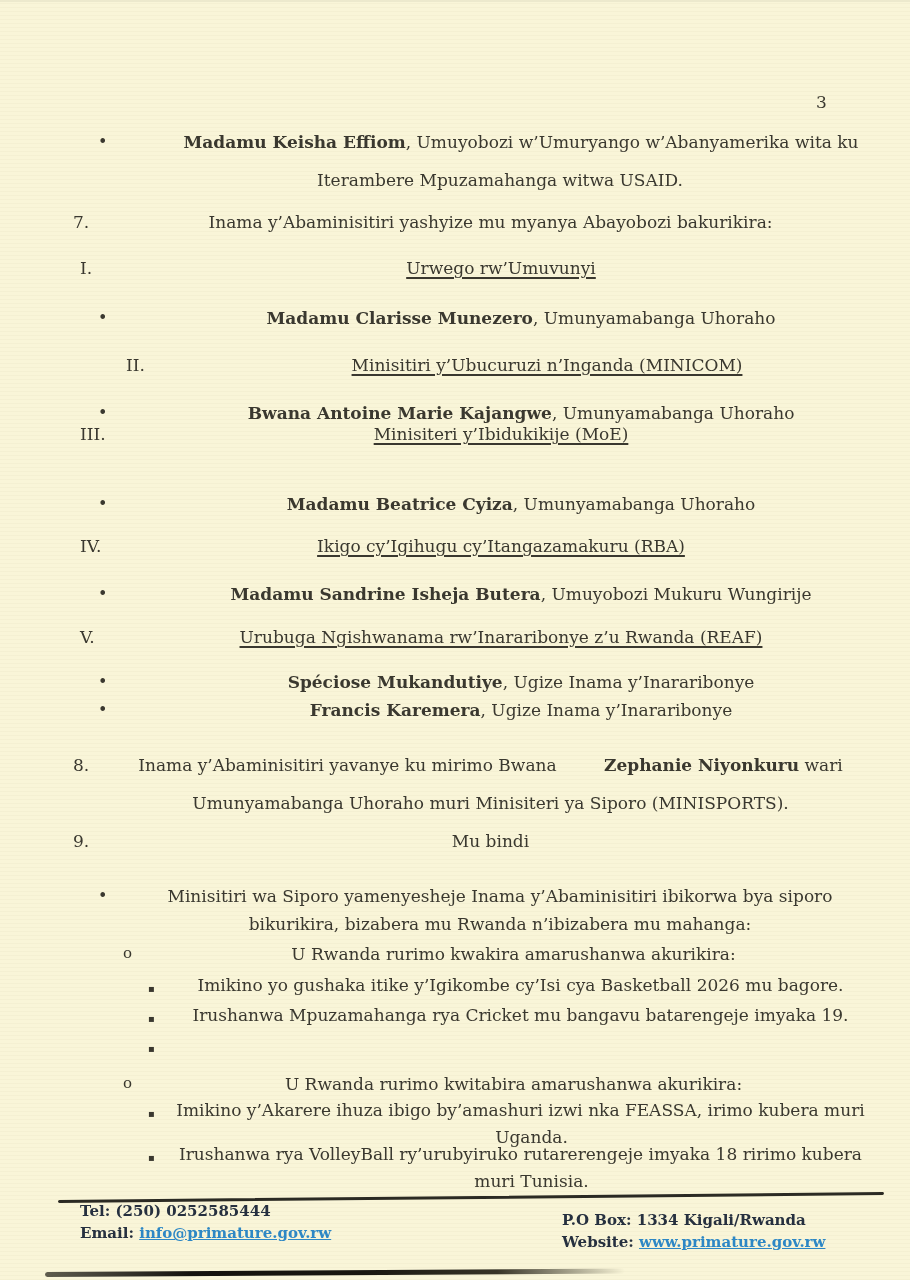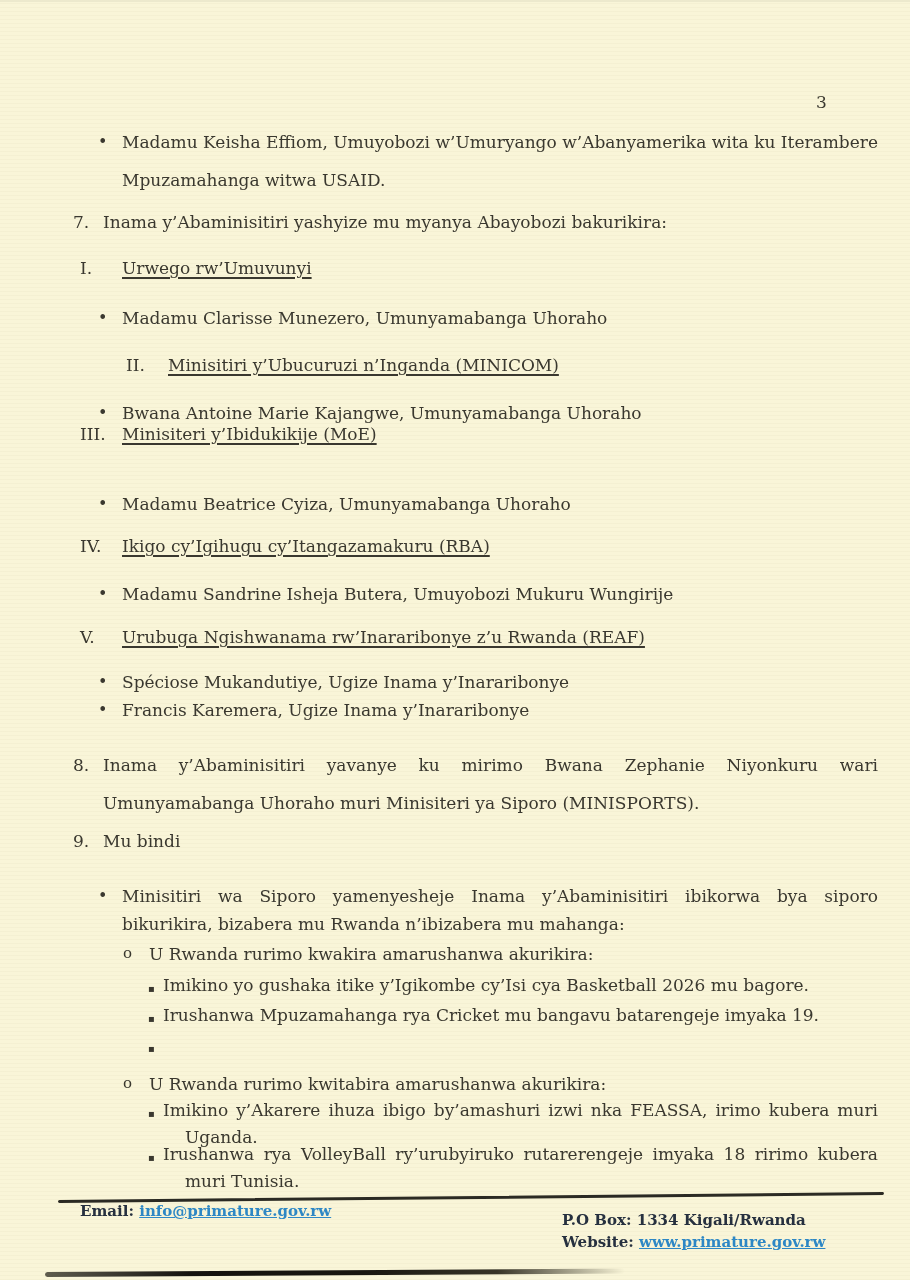--- a/index.html
+++ b/index.html
@@ -15,33 +15,33 @@
   body::before {
     content:"";
     position:absolute; inset:0;
     background:
       repeating-linear-gradient(0deg, rgba(120,110,60,0.035) 0 1px, transparent 1px 4px),
       linear-gradient(180deg, rgba(0,0,0,0.05) 0 2px, transparent 2px);
     pointer-events:none;
   }
   .abs { position:absolute; }
   .row { display:flex; align-items:flex-start; }
-  .b { font-weight:normal; }
+  .b { font-weight:bold;margin-left:42px; }
   .u { text-decoration:underline; text-underline-offset:3px; text-decoration-thickness:1.5px; }
   .justify { text-align:justify; }
   .lh38 { line-height:38px; }
   .lh28 { line-height:28px; }
   .lh27 { line-height:27px; }
   .pagenum { left:816px; top:92px; letter-spacing:1px; }
   .numcell { flex:none; width:30px; }
   .romcell { flex:none; width:42px; }
   .bullcell { flex:none; width:24px; font-size:16px; }
   .circcell { flex:none; width:26px; font-size:15px; }
   .sqcell { flex:none; width:15px; font-size:10px; padding-top:3px; }
-  .txt { flex:1; }
+  .txt { flex:1;text-align:center; }
   .hang { padding-left:22px; text-indent:-22px; }
   .divider {
     left:58px; top:1200px; width:826px; height:3px;
     background:#2b2a23; border-radius:2px;
     transform:rotate(-0.55deg); transform-origin:left center;
   }
   .footer-block { font-size:15px; font-weight:bold; color:#26303f; line-height:22px; }
   .footer-left { left:80px; top:1200px; }
   .footer-right { left:562px; top:1209px; }
   .link { color: var(--link, #2d87c5); text-decoration:underline; cursor:pointer; }
@@ -158,20 +158,24 @@
 </div>
 <div class="abs row lh27" style="left:148px; top:1141px; width:730px;">
   <span class="sqcell">▪</span>
   <p class="txt justify hang">Irushanwa rya VolleyBall ry’urubyiruko rutarerengeje imyaka 18 ririmo kubera muri Tunisia.</p>
 </div>
 
 <div class="abs divider"></div>
 
 <div class="abs footer-block footer-left">
   <div>
+    <span>Tel:</span>
+    <span>(250) 0252585444</span>
+  </div>
+  <div>
     <span>Email:</span>
     <a class="link">info@primature.gov.rw</a>
   </div>
 </div>
 
 <div class="abs footer-block footer-right">
   <div>
     <span>P.O Box:</span>
     <span>1334 Kigali/Rwanda</span>
   </div>

